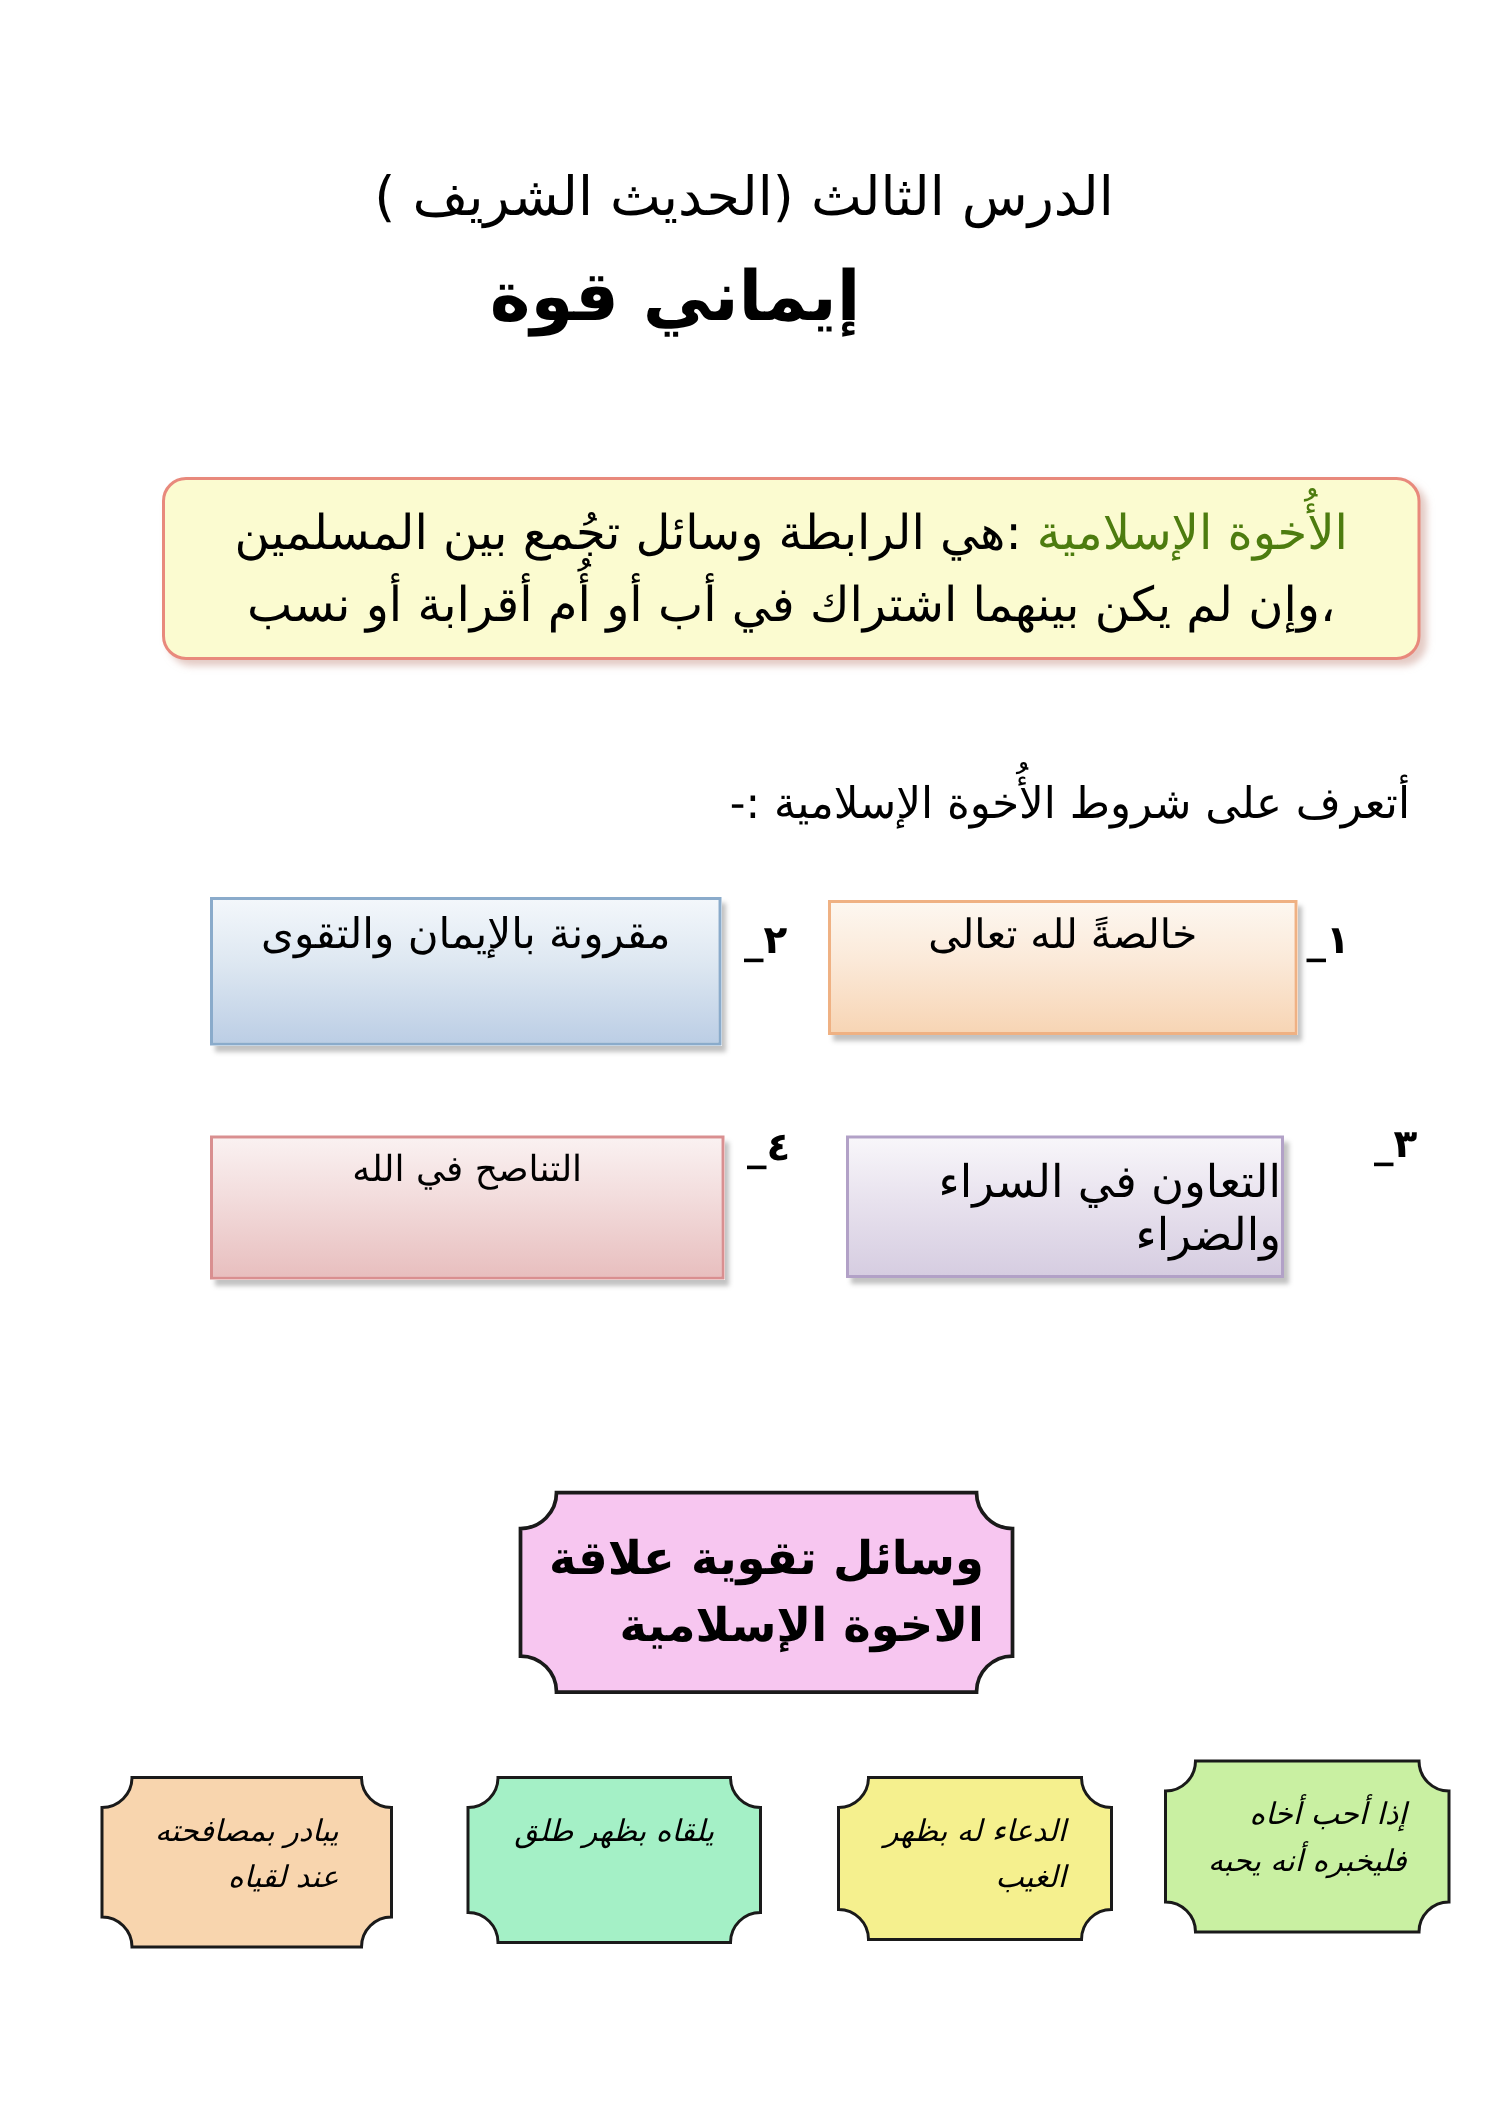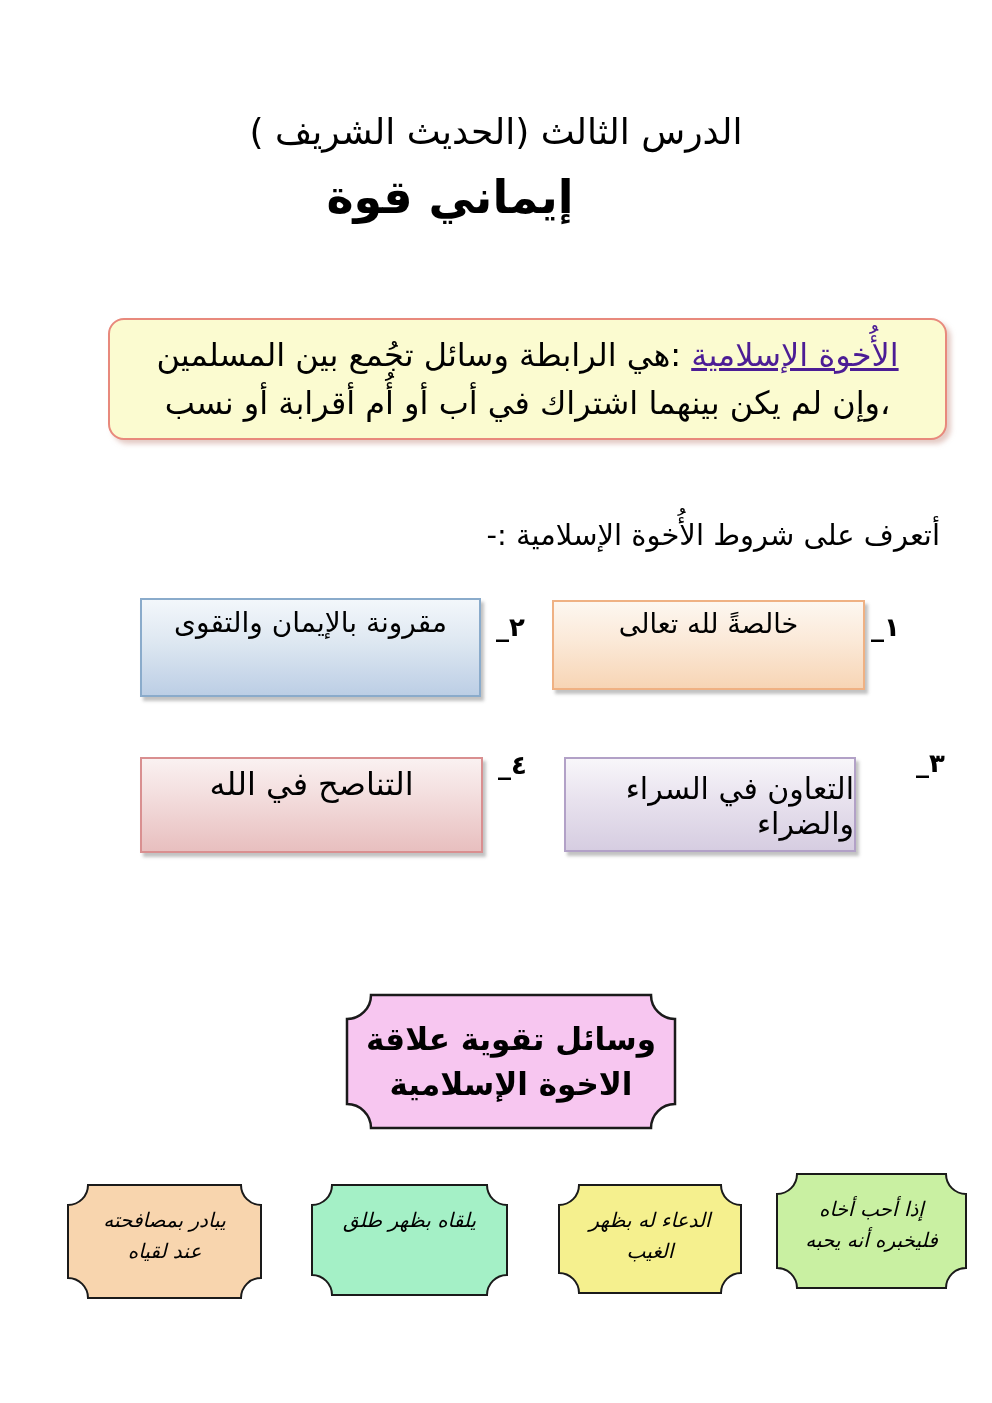--- a/index.html
+++ b/index.html
@@ -12,53 +12,53 @@
   .lesson-title{top:110px;left:0;width:992px;text-align:center;font-size:36px;line-height:1.2;}
   .main-title{top:170px;left:0;width:900px;text-align:center;font-size:46px;font-weight:bold;}
   
   .def-box{
     left:108px;top:318px;width:839px;height:122px;box-sizing:border-box;
     background:#fbfbd0;border:2px solid #e8897c;border-radius:16px;
     box-shadow:4px 4px 5px rgba(205,160,150,.55);
     display:flex;align-items:center;justify-content:center;
   }
   .def-text{font-size:32px;line-height:1.5;text-align:center;padding:0 16px;}
-  .def-term{color:#4c1d95;text-decoration:underline;}
+  .def-term{color:#4d7c0f;}
   
   .cond-heading{top:518px;right:52px;font-size:29px;font-weight:normal;}
   
   .cond{
     box-sizing:border-box;display:flex;justify-content:center;align-items:flex-start;
     box-shadow:3px 4px 3px rgba(120,120,120,.45);
   }
   .cond span{display:block;padding-top:6px;}
   .cond-1{left:552px;top:600px;width:313px;height:90px;
     background:linear-gradient(to bottom,#fdf7f0 0%,#fbe9d8 45%,#f7d5b5 100%);
     border:2px solid #efb183;font-size:27px;}
   .cond-2{left:140px;top:598px;width:341px;height:99px;
     background:linear-gradient(to bottom,#f3f7fb 0%,#dde7f1 45%,#bccee5 100%);
     border:2px solid #8aabcb;font-size:28px;}
   .cond-3{left:564px;top:757px;width:292px;height:95px;
     background:linear-gradient(to bottom,#f8f6fa 0%,#e8e2ee 45%,#d6cde1 100%);
     border:2px solid #b2a1c7;font-size:30px;}
   .cond-3 span{padding-top:12px;}
   .cond-4{left:140px;top:757px;width:343px;height:96px;
     background:linear-gradient(to bottom,#faf1f1 0%,#f2dbdb 45%,#e8bfbf 100%);
-    border:2px solid #d98f90;font-size:32px;}
+    border:2px solid #d98f90;font-size:24px;}
   .cond-num{font-size:26px;font-weight:600;}
   .num-1{left:871px;top:612px;}
   .num-2{left:496px;top:612px;}
   .num-3{left:916px;top:748px;}
   .num-4{left:498px;top:750px;}
   
   .plaque-wrap{position:absolute;}
   .plaque-wrap svg{position:absolute;left:0;top:0;width:100%;height:100%;display:block;}
   .plaque-label{
     position:relative;width:100%;height:100%;box-sizing:border-box;
-    display:flex;justify-content:center;text-align:center;
+    display:flex;justify-content:center;
     white-space:pre-line;
   }
   .means-main{left:345px;top:993px;width:332px;height:137px;}
   .means-main .plaque-label{align-items:center;font-size:31px;font-weight:bold;line-height:1.45;}
   .means-item .plaque-label{align-items:flex-start;padding-top:22px;font-size:20px;line-height:1.55;font-style:italic;}
   .mi-0{left:775px;top:1172px;width:193px;height:118px;}
   .mi-1{left:557px;top:1183px;width:186px;height:112px;}
   .mi-2{left:310px;top:1183px;width:199px;height:114px;}
   .mi-3{left:66px;top:1183px;width:197px;height:117px;}
 </style>

